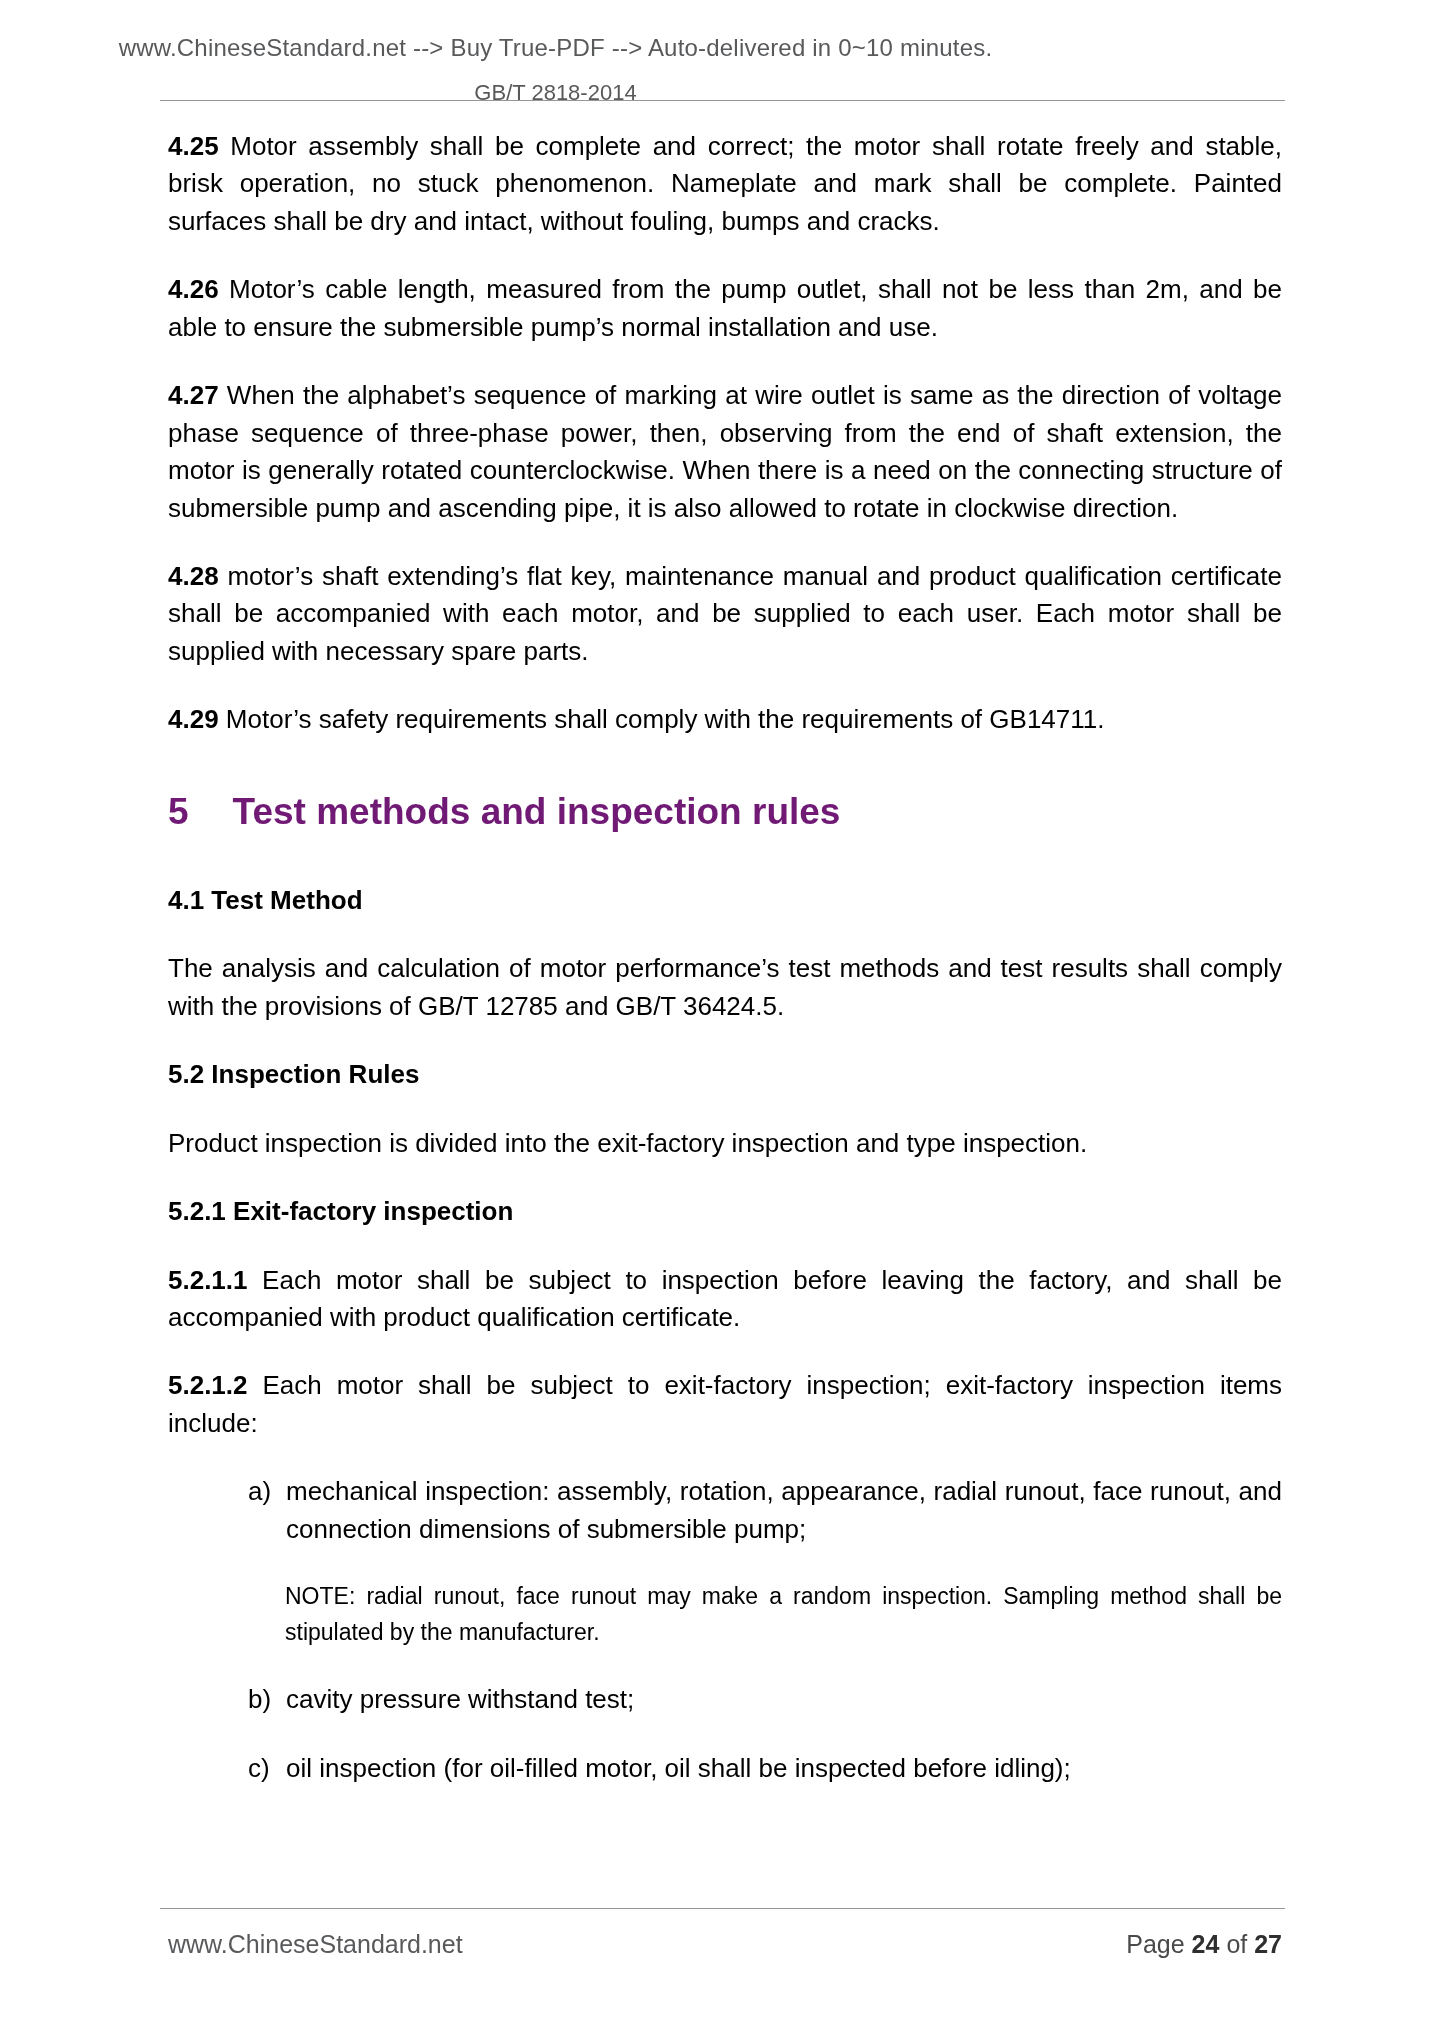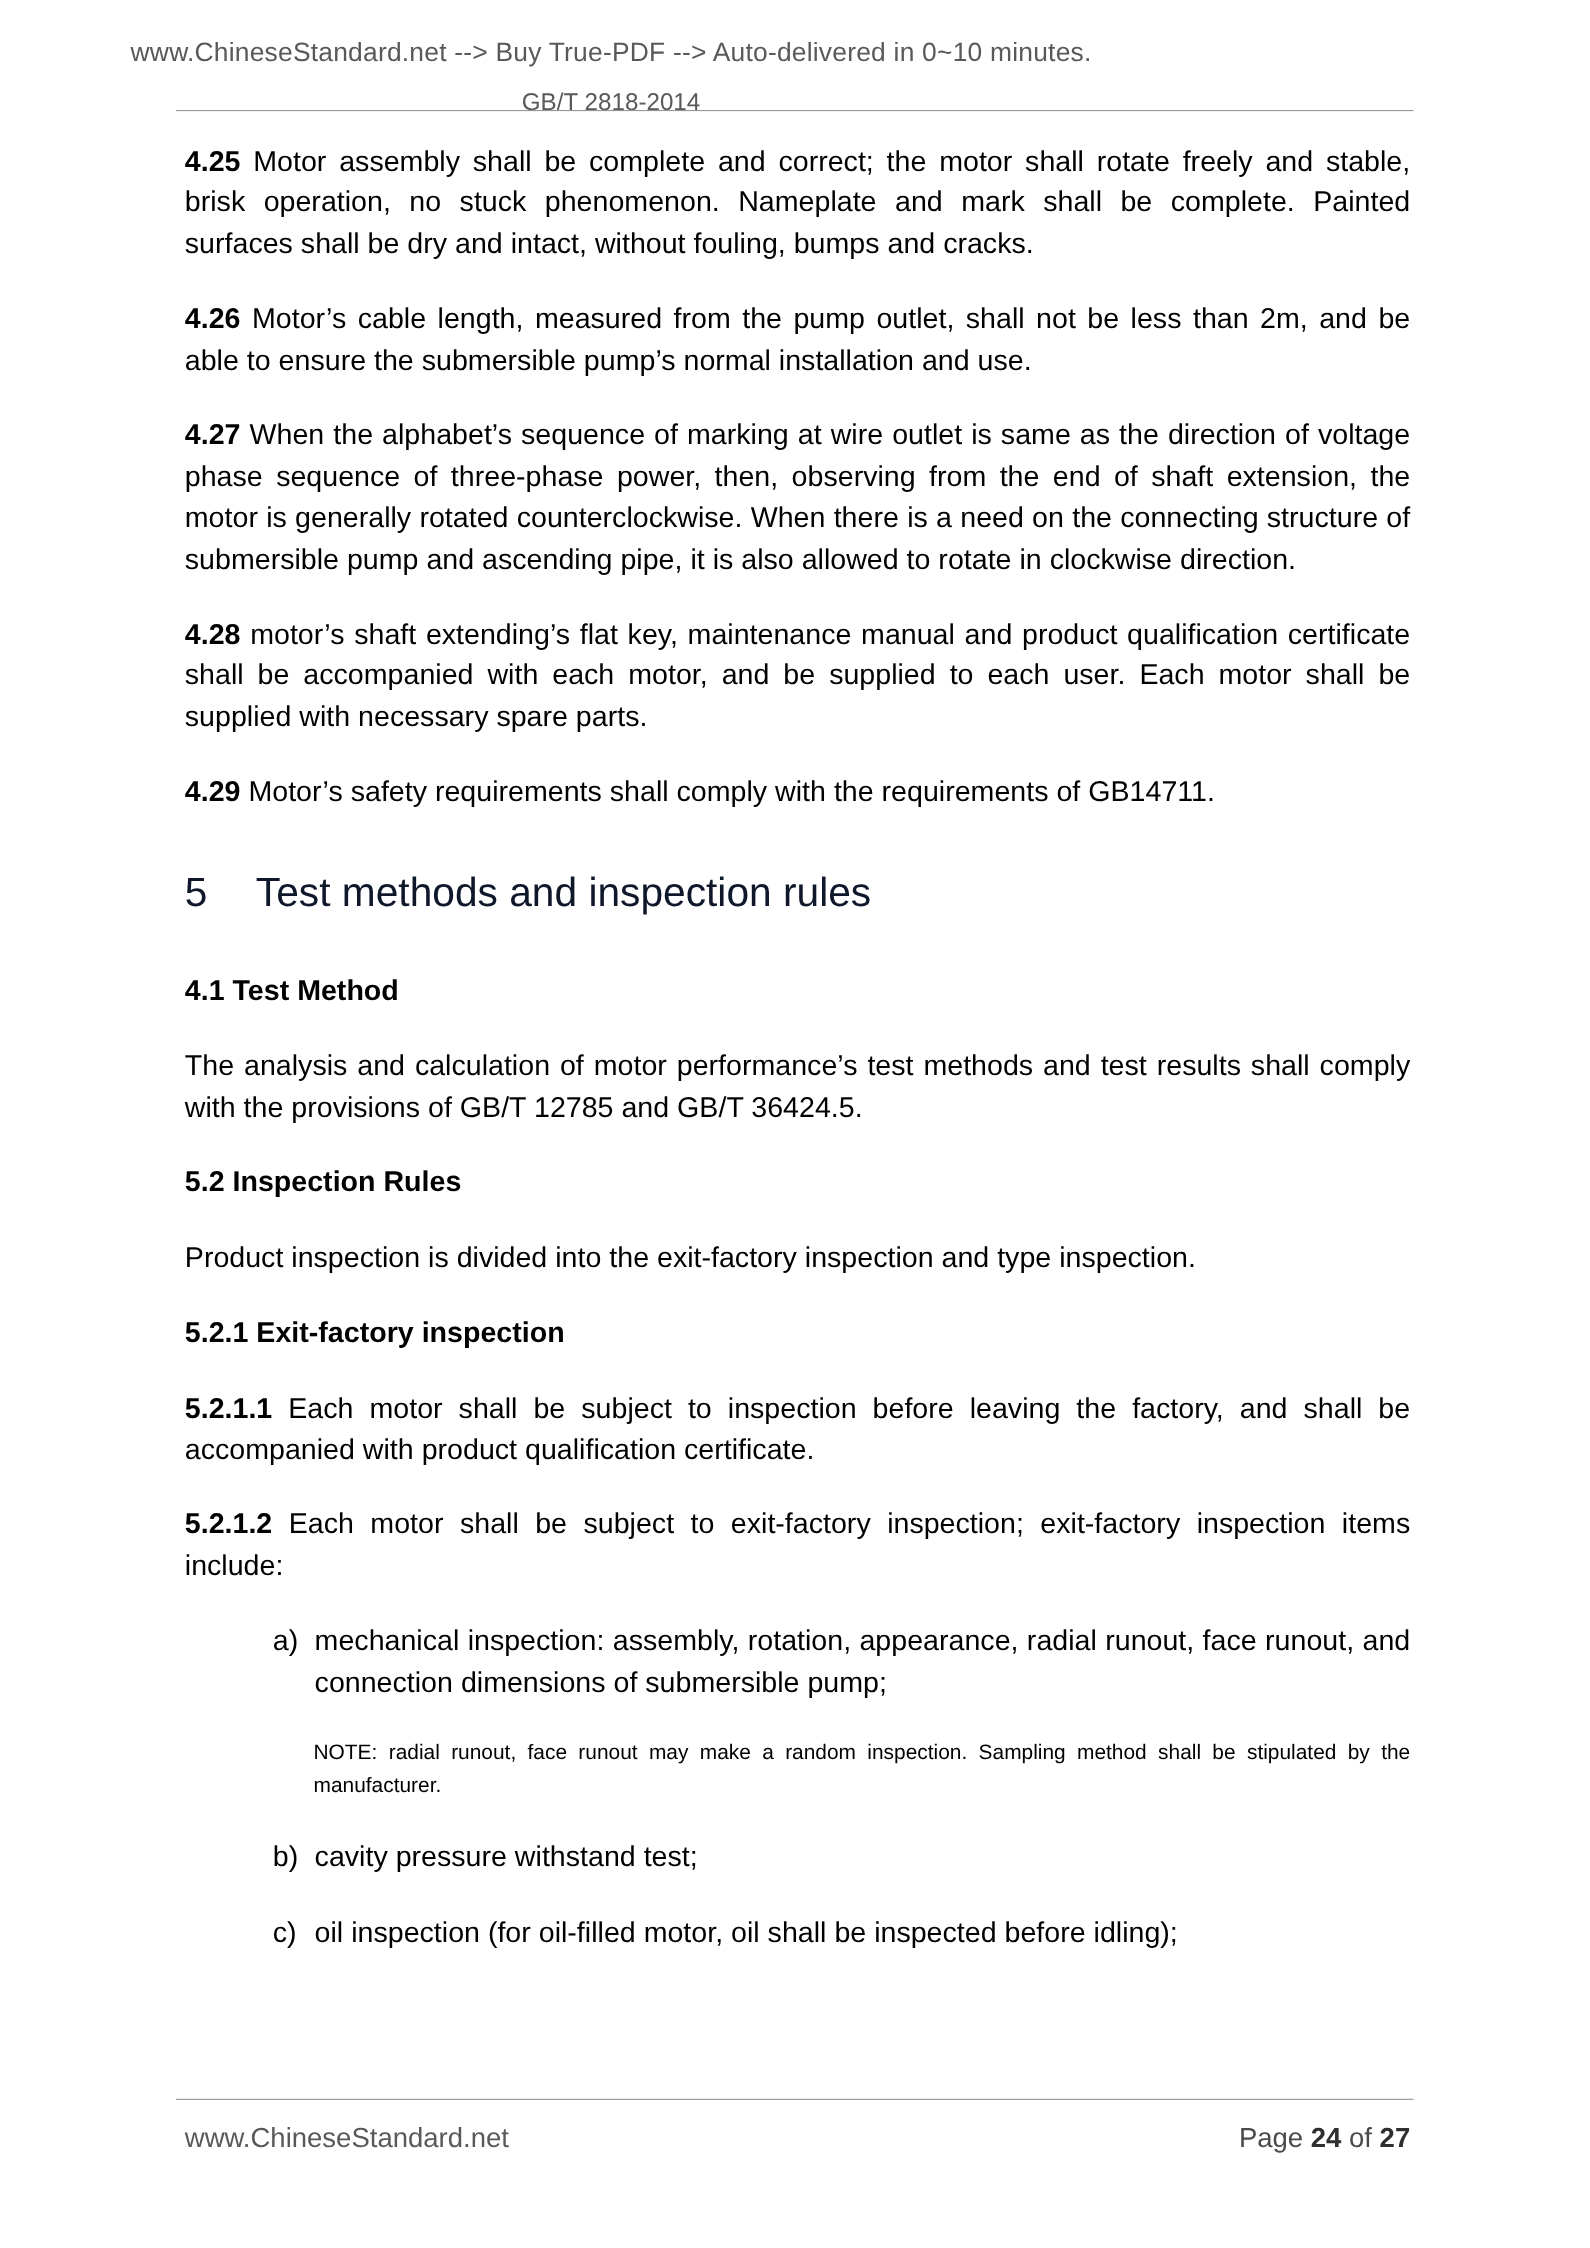--- a/index.html
+++ b/index.html
@@ -56,23 +56,23 @@
     color: #000000;
   }
   .content p.para {
     margin: 0 0 31px 0;
     text-align: justify;
   }
   .num { font-weight: bold; }
 
   h1.section {
     font-size: 37px;
-    font-weight: normal;
+    font-weight: bold;
     margin: 46px 0 44px 0;
-    color: #0f172a;
+    color: #701a75;
   }
   h1.section .sec-num { margin-right: 44px; }
 
   h2.sub {
     font-size: 26px;
     font-weight: bold;
     margin: 6px 0 31px 0;
   }
 
   .list-item {
@@ -82,21 +82,21 @@
   .li-label {
     flex: none;
     width: 38px;
   }
   .li-text {
     flex: 1;
     text-align: justify;
   }
   .note {
     margin: 0 0 31px 117px;
-    font-size: 19px;
+    font-size: 23px;
     line-height: 1.55;
     text-align: justify;
   }
 
   
   .footer {
     position: absolute;
     top: 1930px;
     left: 168px;
     width: 1114px;

